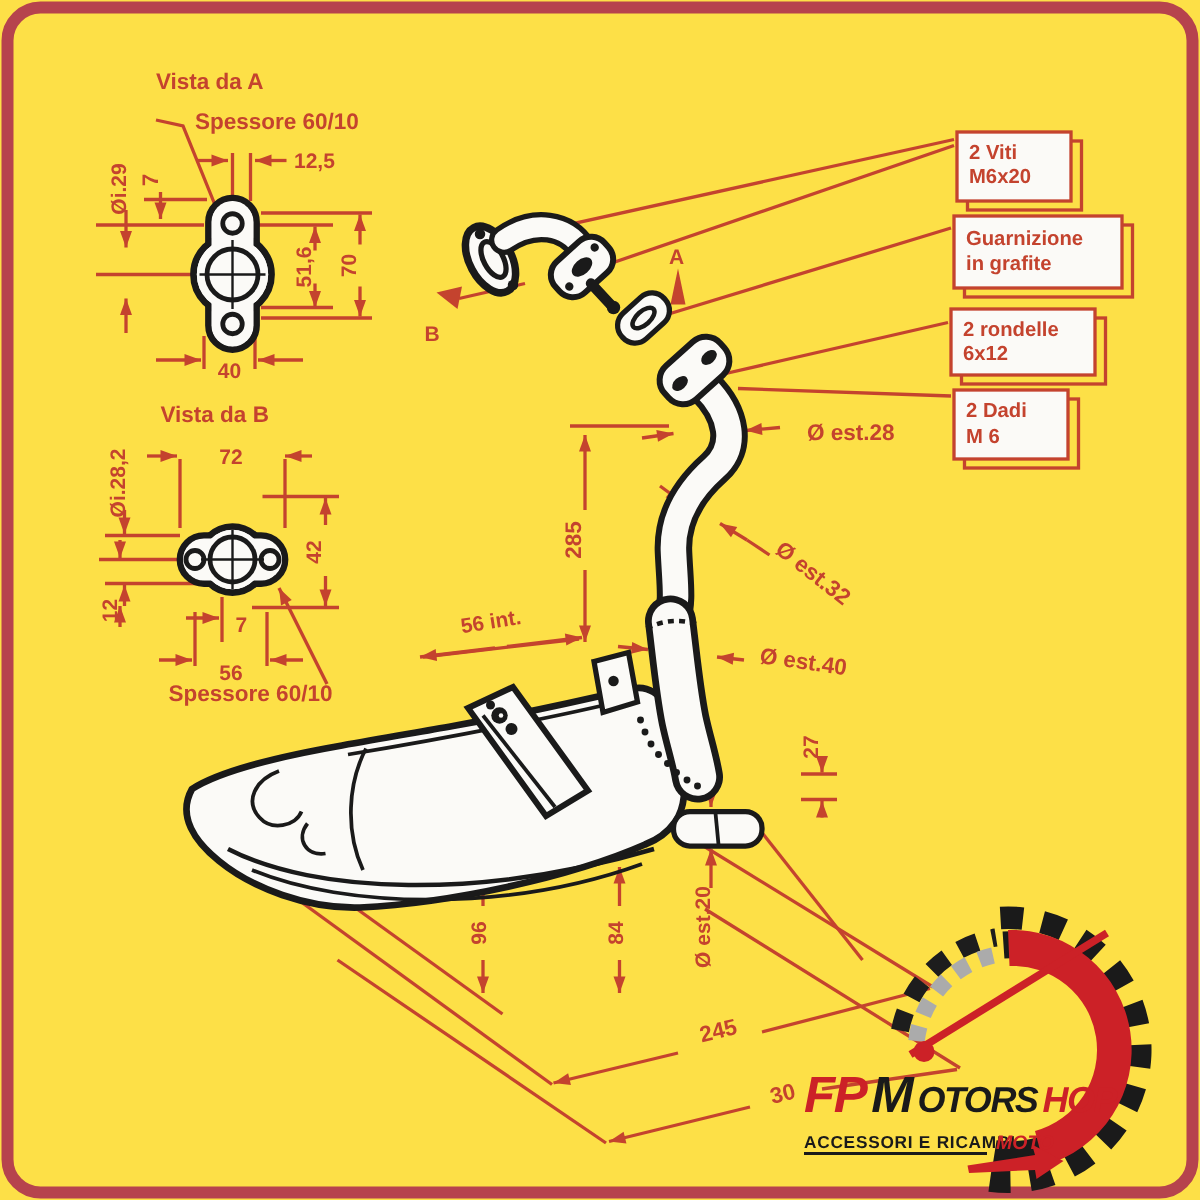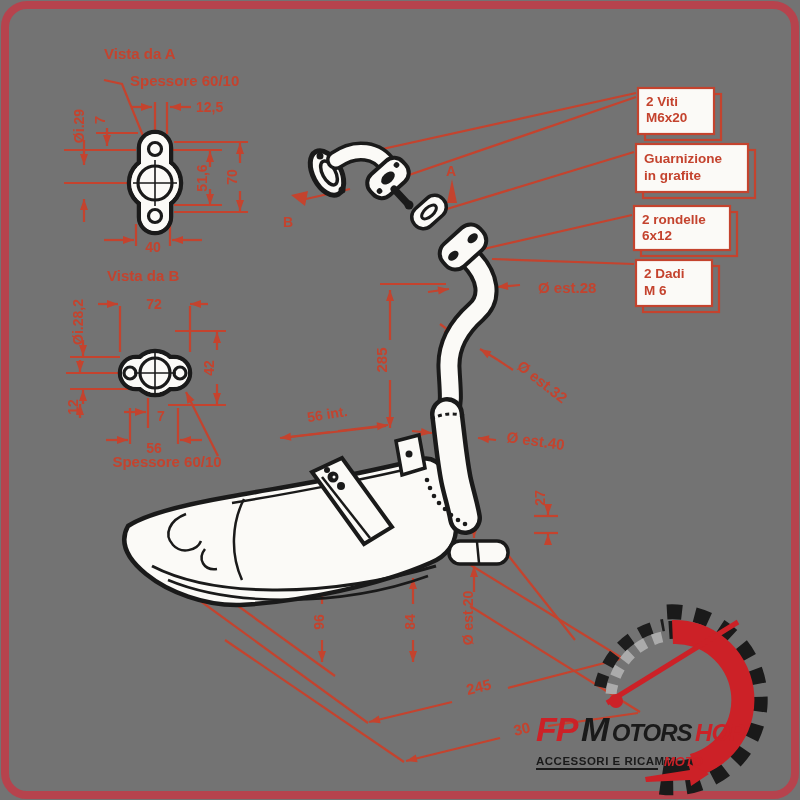--- a/index.html
+++ b/index.html
@@ -1,16 +1,16 @@
 <!DOCTYPE html>
 <html><head>
 <meta charset="utf-8">
 <style>
   html,body{margin:0;padding:0;background:#fff;}
-  #stage{position:relative;width:800px;height:800px;background:#737373;overflow:hidden;
+  #stage{position:relative;width:800px;height:800px;background:#fde047;overflow:hidden;
          font-family:"Liberation Sans", sans-serif;}
   svg text{font-family:"Liberation Sans", sans-serif;}
   .dimtxt{fill:#c4432e;font-weight:bold;}
 </style>
 </head>
 <body>
 
 <div id="stage">
 <svg width="800" height="800" viewBox="0 0 800 800">
   <defs>

